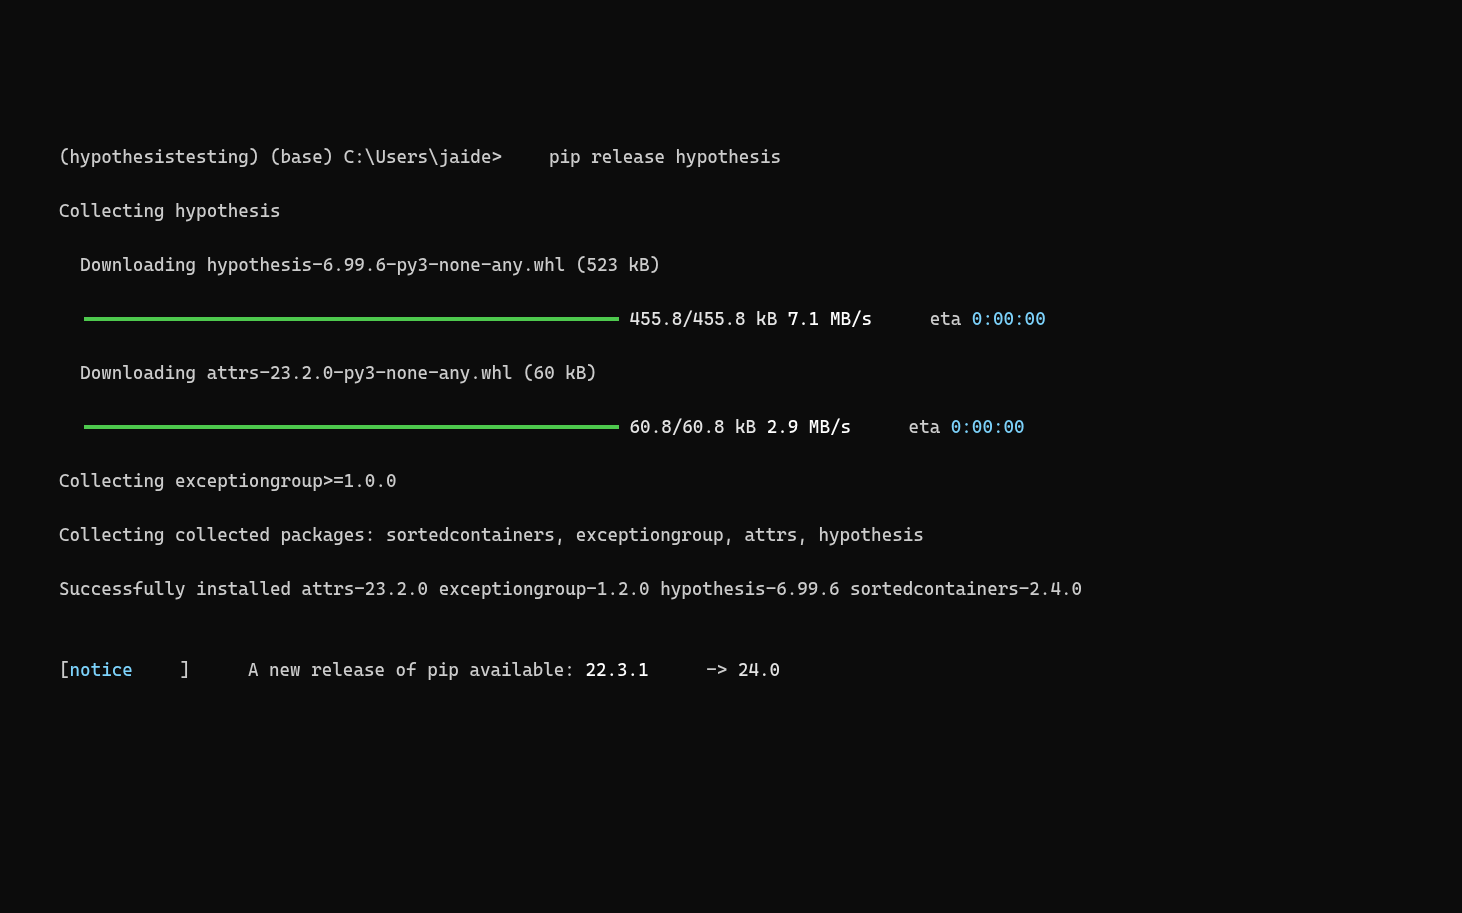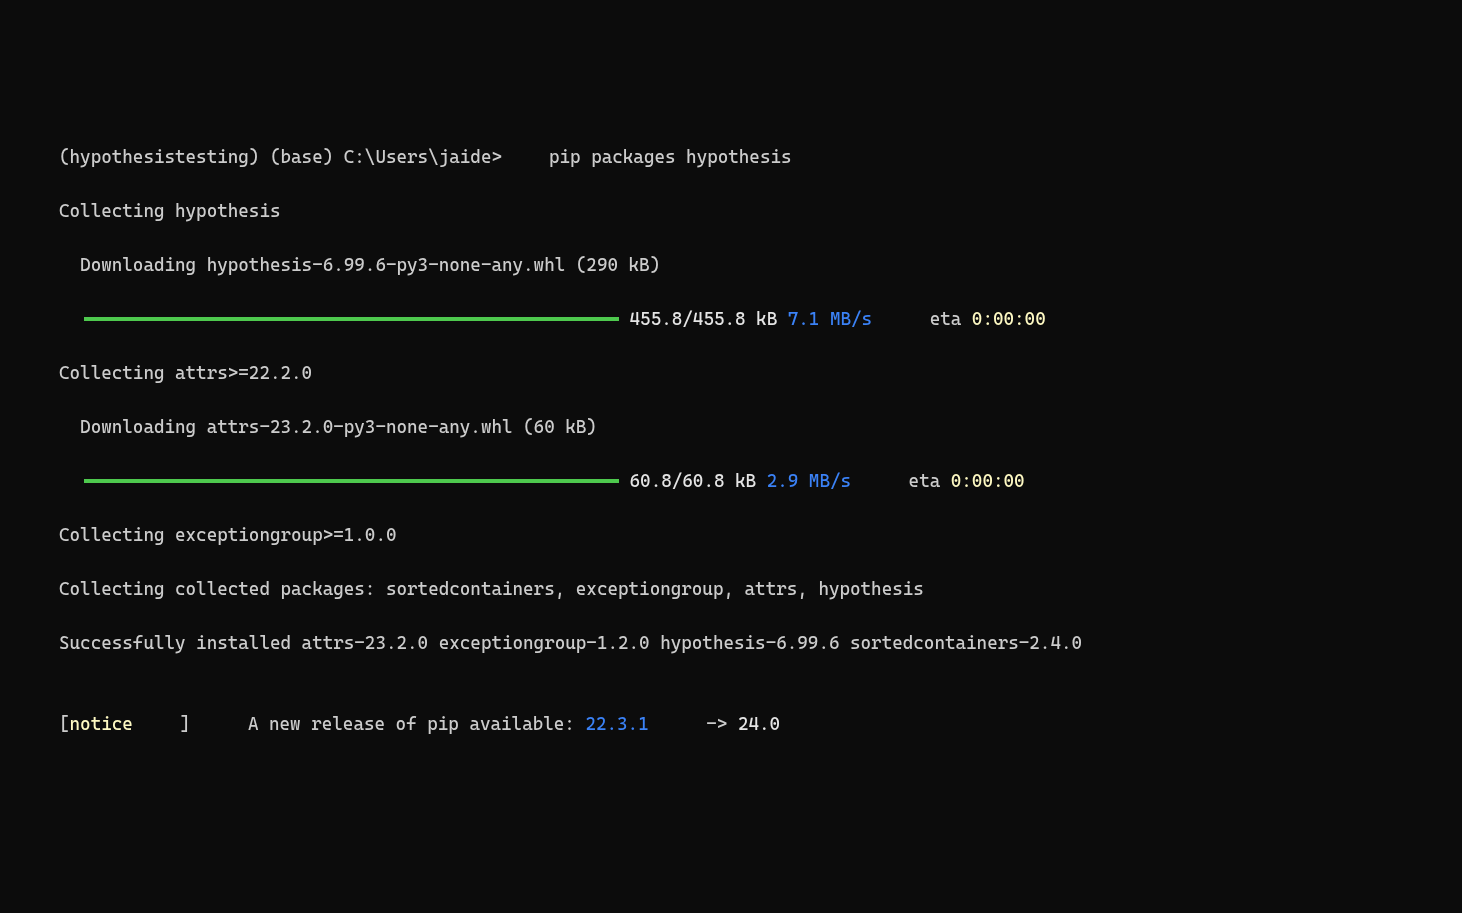--- a/index.html
+++ b/index.html
@@ -8,44 +8,43 @@
       color: #cccccc;
       font-family: 'Cascadia Mono', 'Consolas', 'Courier New', monospace;
       font-size: 18px;
       line-height: 1.5;
       padding: 8px 12px;
       white-space: pre;
       overflow-x: auto;
     }
     .line { display: block; }
     .w { color: #cccccc; margin-left: 47px; }
-    .blue { color: #fef9c3; }
+    .blue { color: #7dd3fc; }
     .green { color: #e5e5e5; }
-    .red { color: #3b82f6; text-align: right; }
+    .red { color: #ffffff; text-align: right; }
     .progress-bar {
       display: inline-block;
       width: 535px;
       height: 4px;
       background: #4ec94e;
       vertical-align: middle;
       margin-top: -2px;
     }
     .pad-left { padding-left: 72px; display: inline-block; }
   </style>
 </head>
 <body>
 
 
 
 <div>
-<span class="line"><span class="w">(hypothesistesting) (base) C:\Users\jaide&gt;</span><span class="w">pip packages hypothesis</span></span>
+<span class="line"><span class="w">(hypothesistesting) (base) C:\Users\jaide&gt;</span><span class="w">pip release hypothesis</span></span>
 <span class="line w">Collecting hypothesis</span>
-<span class="line w">  Downloading hypothesis-6.99.6-py3-none-any.whl (290 kB)</span>
+<span class="line w">  Downloading hypothesis-6.99.6-py3-none-any.whl (523 kB)</span>
 <span class="line"><span class="pad-left"><span class="progress-bar"></span></span> <span class="green">455.8/455.8 kB</span> <span class="red">7.1 MB/s</span> <span class="w">eta</span> <span class="blue">0:00:00</span></span>
-<span class="line w">Collecting attrs&gt;=22.2.0</span>
 <span class="line w">  Downloading attrs-23.2.0-py3-none-any.whl (60 kB)</span>
 <span class="line"><span class="pad-left"><span class="progress-bar"></span></span> <span class="green">60.8/60.8 kB</span> <span class="red">2.9 MB/s</span> <span class="w">eta</span> <span class="blue">0:00:00</span></span>
 <span class="line w">Collecting exceptiongroup&gt;=1.0.0</span>
 <span class="line w">Collecting collected packages: sortedcontainers, exceptiongroup, attrs, hypothesis</span>
 <span class="line w">Successfully installed attrs-23.2.0 exceptiongroup-1.2.0 hypothesis-6.99.6 sortedcontainers-2.4.0</span>
 <span class="line"></span>
 <span class="line"><span class="w">[</span><span class="blue">notice</span><span class="w">]</span><span class="w"> A new release of pip available: </span><span class="red">22.3.1</span><span class="w"> -&gt; </span><span class="green">24.0</span></span>
 
 <span class="line"></span>
 

